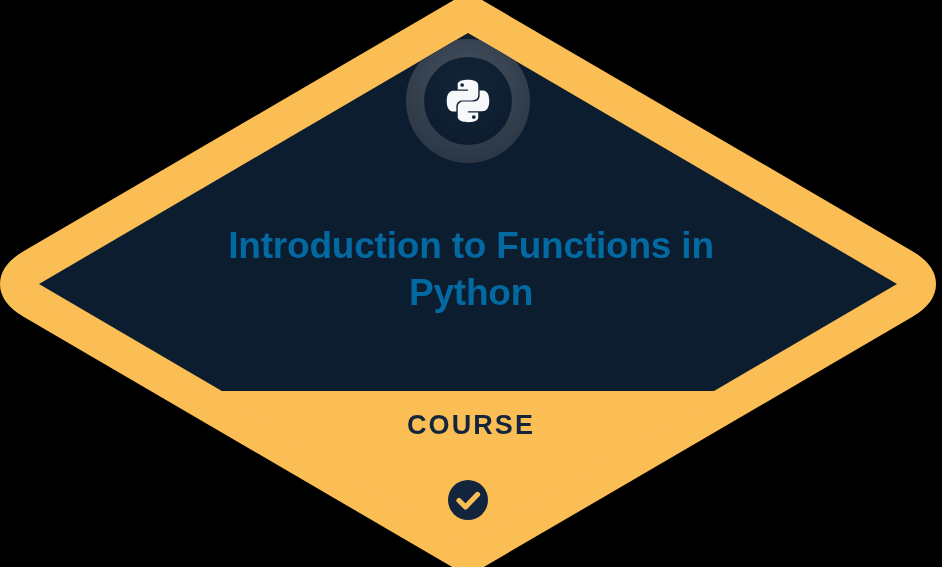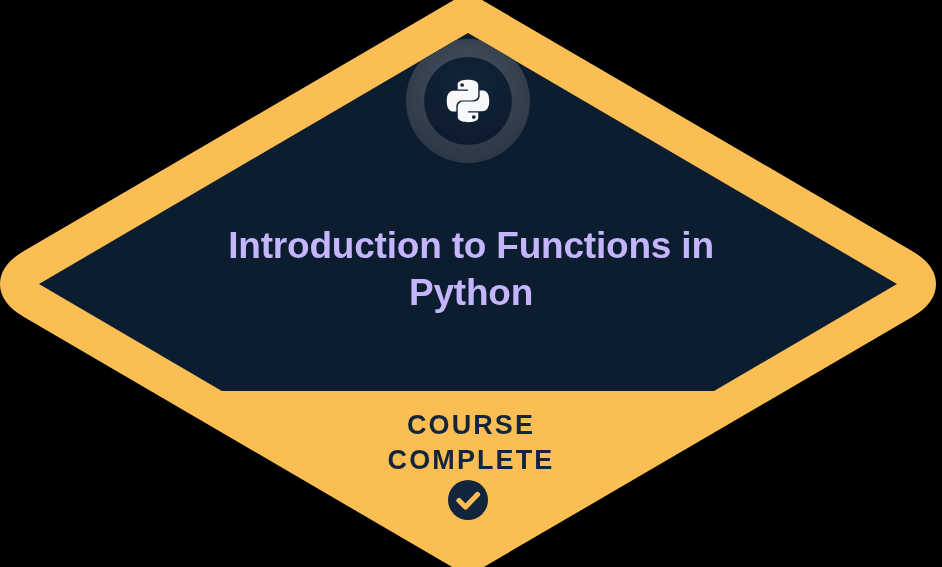--- a/index.html
+++ b/index.html
@@ -40,21 +40,21 @@
     width: 942px;
     text-align: center;
     pointer-events: none;
   }
 
   #course-title {
     top: 222px;
     font-size: 37px;
     font-weight: bold;
     line-height: 47px;
-    color: #c4b5fd;
+    color: #0369a1;
     letter-spacing: -0.2px;
     padding: 0 215px;
   }
 
   #status-label {
     top: 408px;
     font-size: 27px;
     font-weight: bold;
     line-height: 35px;
     color: #13253c;
@@ -110,16 +110,15 @@
     <g>
       <circle cx="468" cy="500" r="20" fill="#13253c"></circle>
       <path d="M459 500.5 L465.5 507 L477.5 494.5" fill="none" stroke="#fbbe55" stroke-width="5.2" stroke-linecap="round" stroke-linejoin="round"></path>
     </g>
   </svg>
 
   <div class="overlay" id="course-title">Introduction to Functions in Python</div>
 
   <div class="overlay" id="status-label">
     <span>COURSE</span>
-    <span id="status-line-2">COMPLETE</span>
   </div>
 
 </div>
 
 </body></html>

